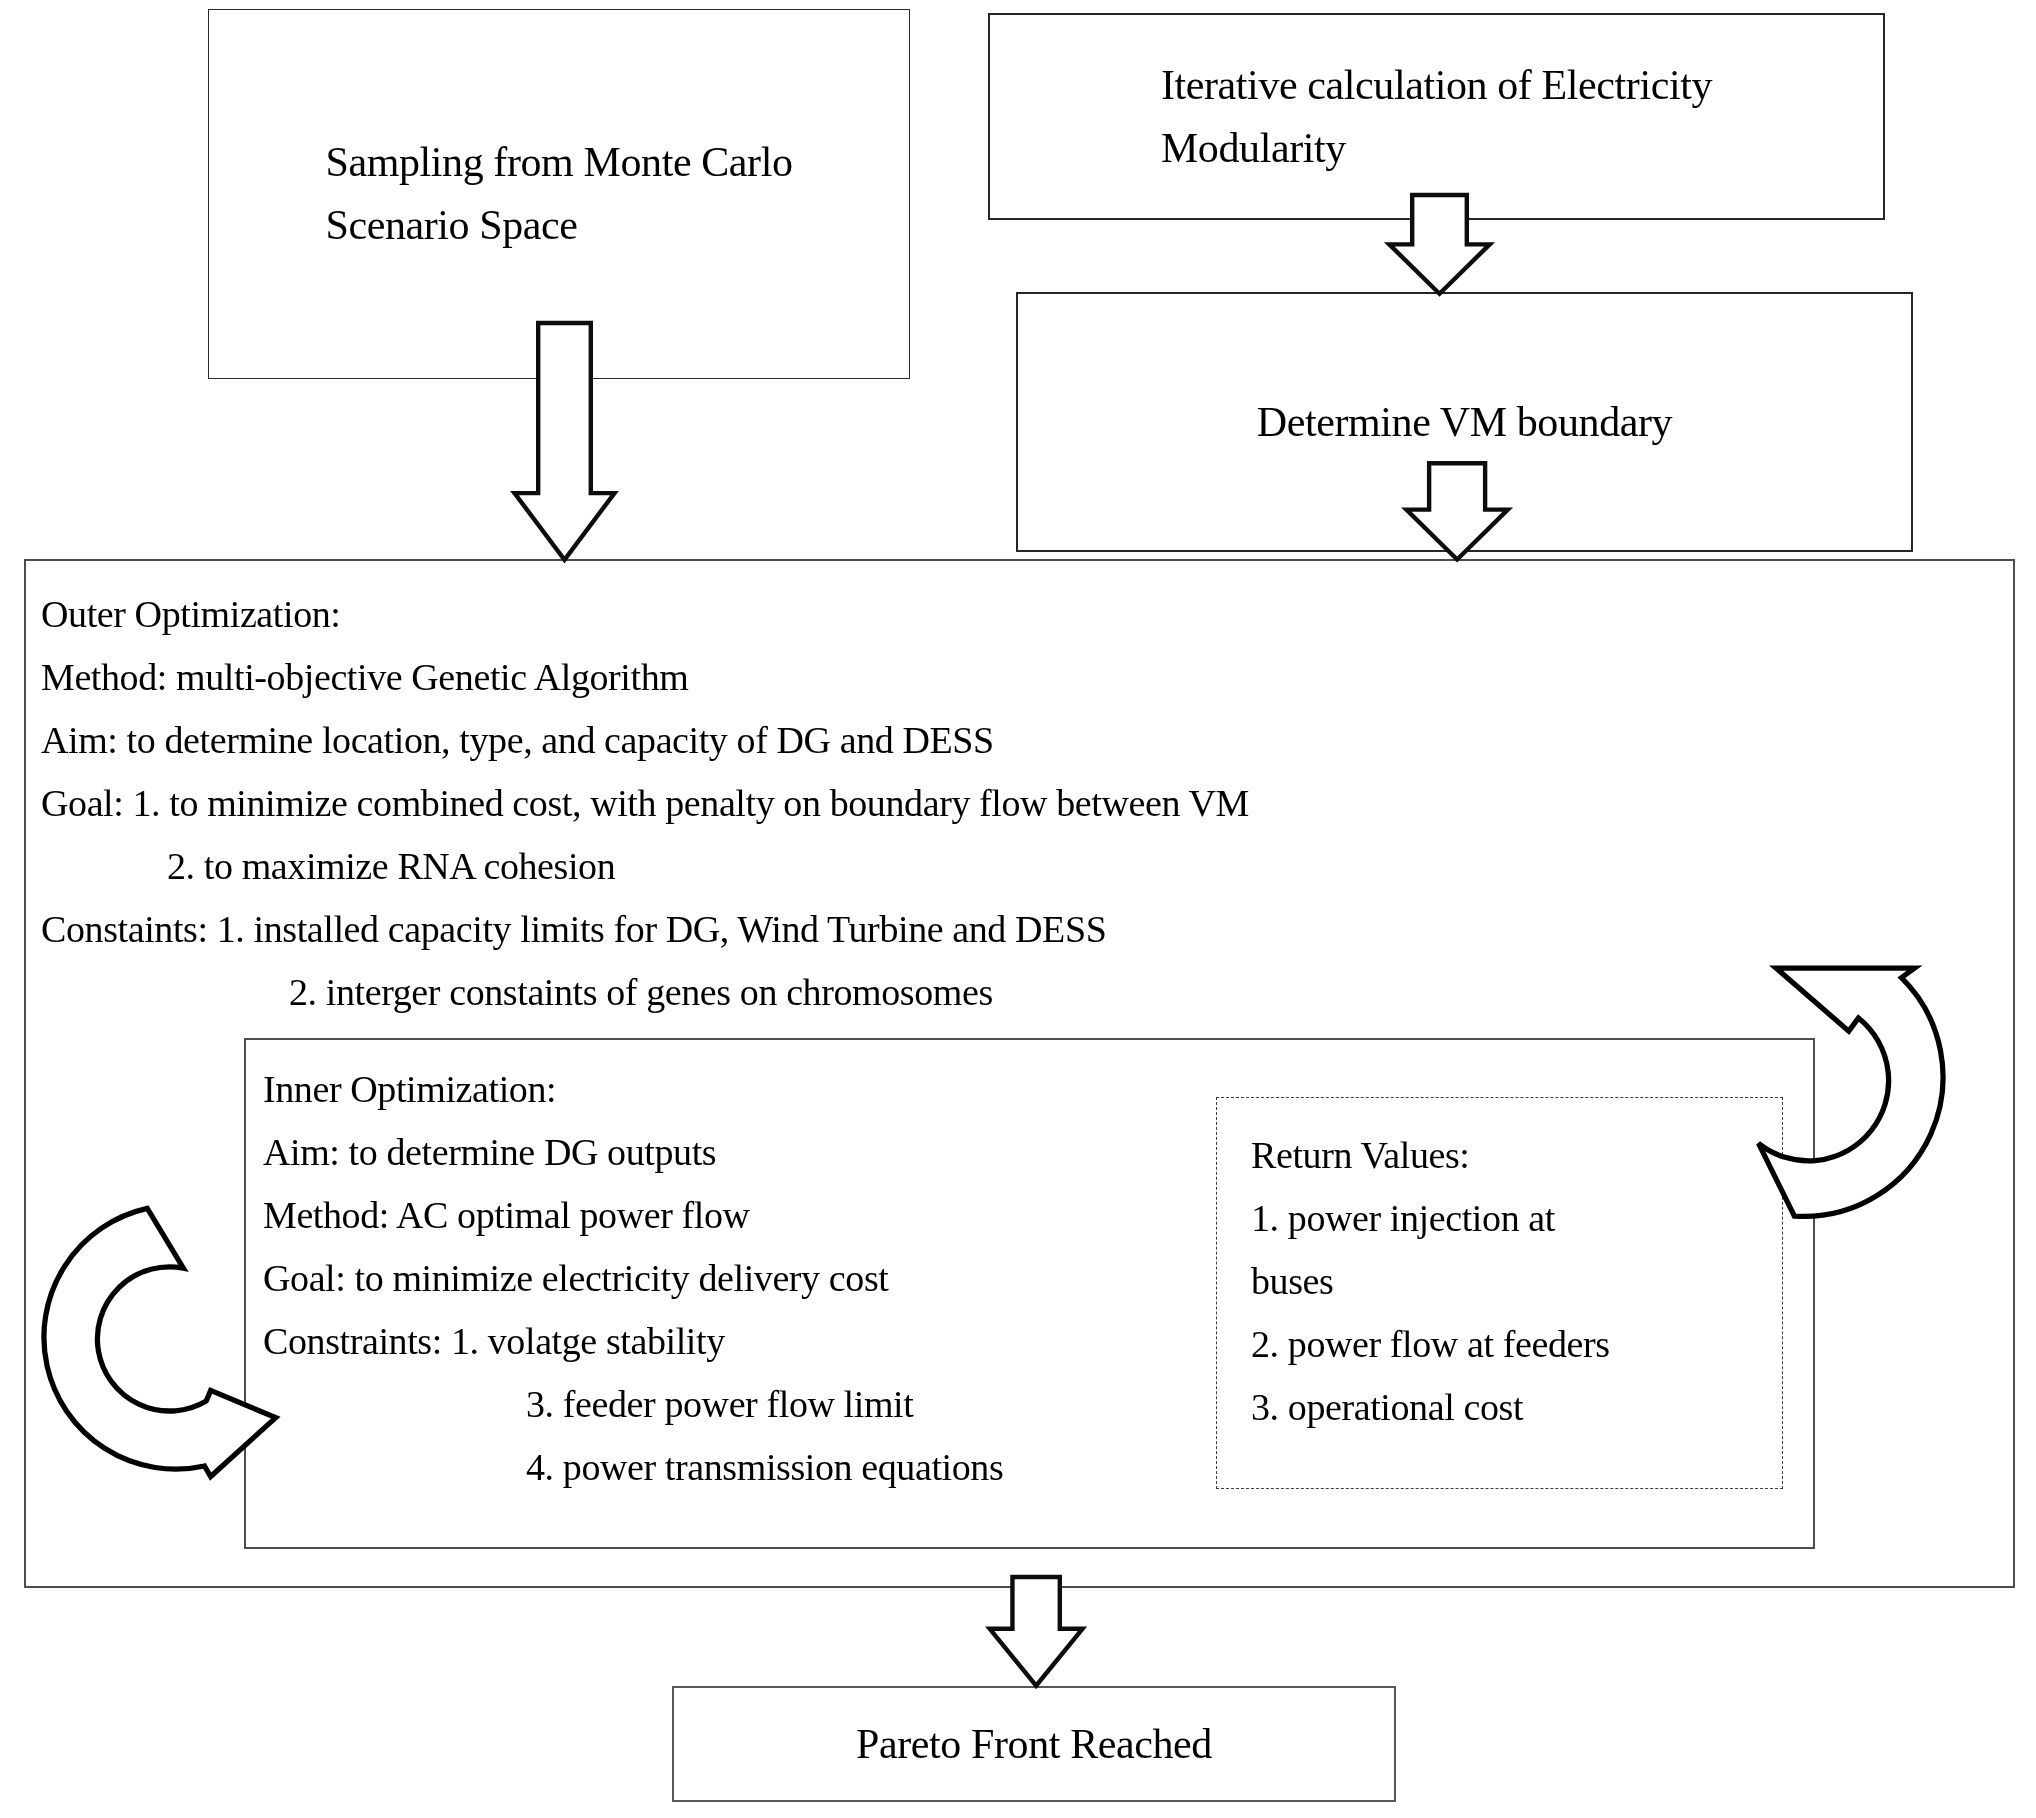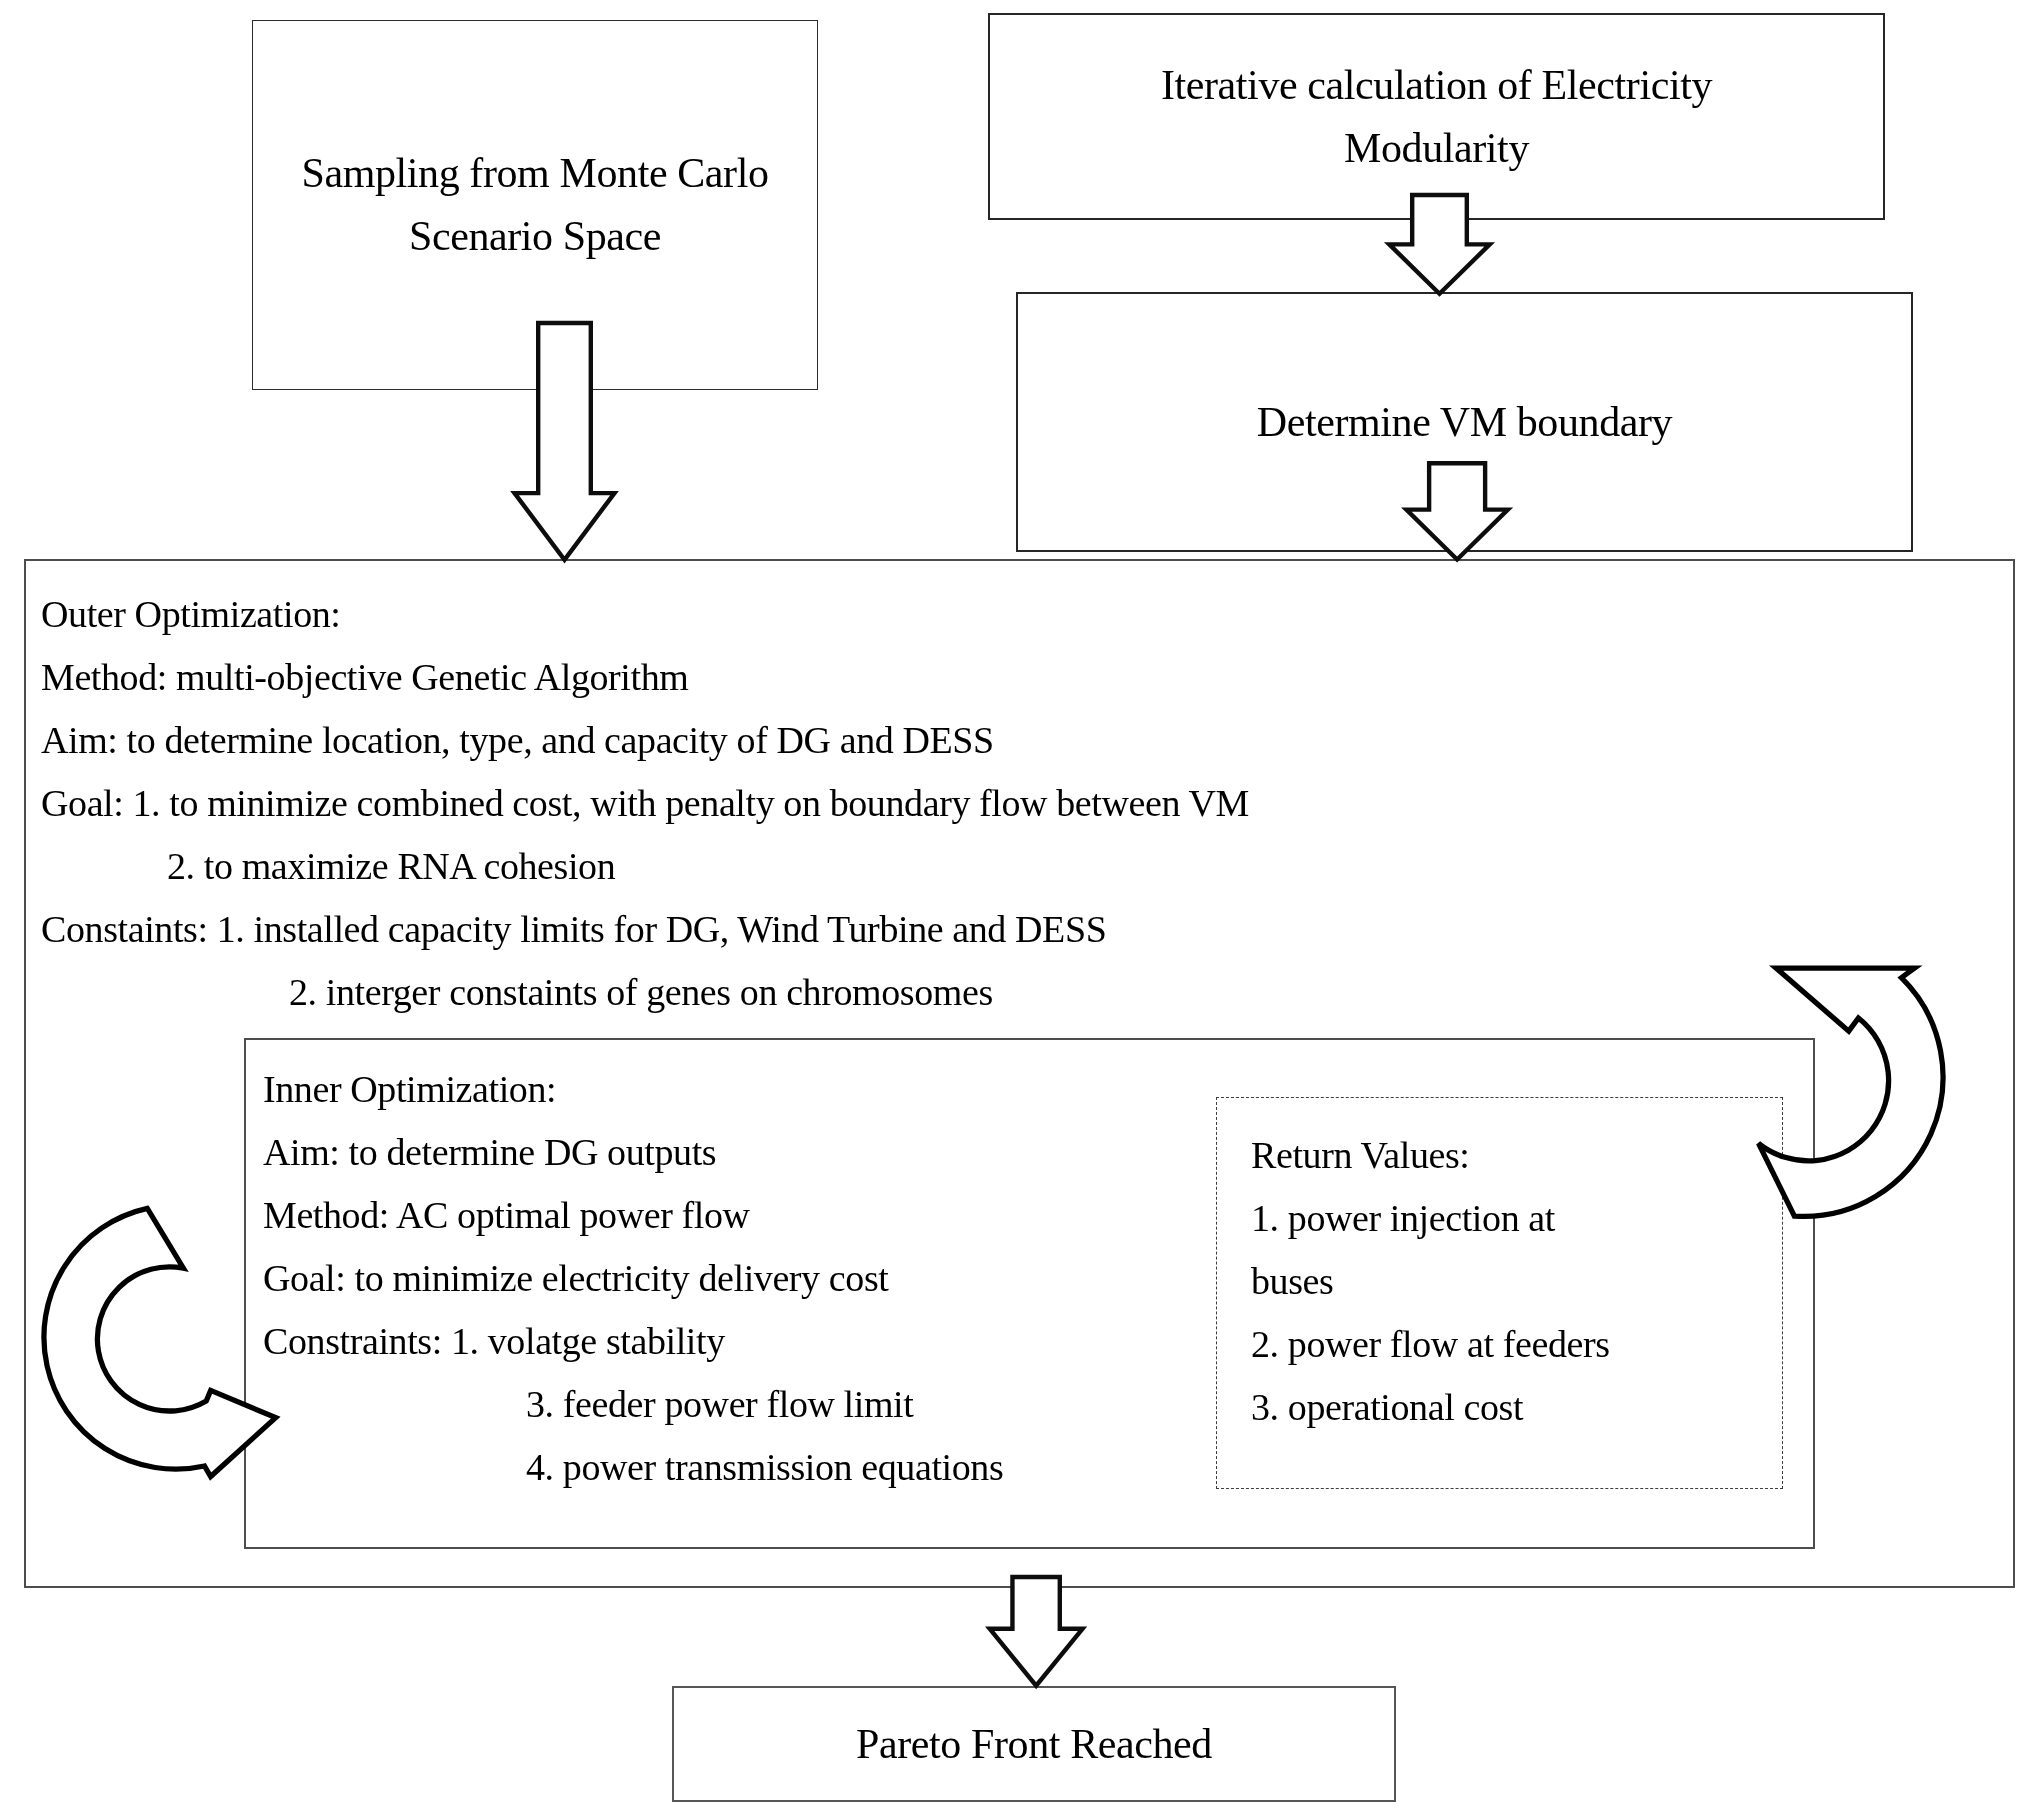--- a/index.html
+++ b/index.html
@@ -3,23 +3,23 @@
 <meta charset="utf-8">
 <style>
   html,body{margin:0;padding:0;background:#fff;}
   .canvas{
     position:relative;width:2037px;height:1819px;background:#ffffff;overflow:hidden;
     font-family:"Liberation Serif", serif;color:#000;
   }
   .box{position:absolute;box-sizing:border-box;background:#fff;z-index:1;}
   .box-label{
     position:absolute;inset:0;display:flex;align-items:center;justify-content:center;
-    text-align:center;font-size:42px;line-height:63px;white-space:pre-line;letter-spacing:-0.4px;
+    font-size:42px;line-height:63px;white-space:pre-line;letter-spacing:-0.4px;
   }
-  #sampling-box{left:208px;top:20px;width:566px;height:370px;border:1.8px solid #2b2b2b;margin-left:44px;}
+  #sampling-box{left:208px;top:9px;width:702px;height:370px;border:1.8px solid #2b2b2b;}
   #iterative-box{left:988px;top:13px;width:897px;height:207px;border:2.6px solid #262626;}
   #vm-box{left:1016px;top:292px;width:897px;height:260px;border:2.6px solid #262626;}
   #outer-box{left:24px;top:559px;width:1991px;height:1029px;border:2.6px solid #4d4d4d;}
   #inner-box{left:244px;top:1038px;width:1571px;height:511px;border:2.6px solid #4d4d4d;background:transparent;}
   #dashed-box{left:1216px;top:1097px;width:567px;height:392px;border:1.8px dashed #3d3d3d;background:transparent;}
   #pareto-box{left:672px;top:1686px;width:724px;height:116px;border:2.6px solid #565656;}
 
   .textblock{position:absolute;z-index:2;font-size:38px;line-height:63px;letter-spacing:-0.4px;white-space:nowrap;}
   #outer-text{left:41px;top:583px;}
   #outer-text .line:nth-child(5){padding-left:126px;}

